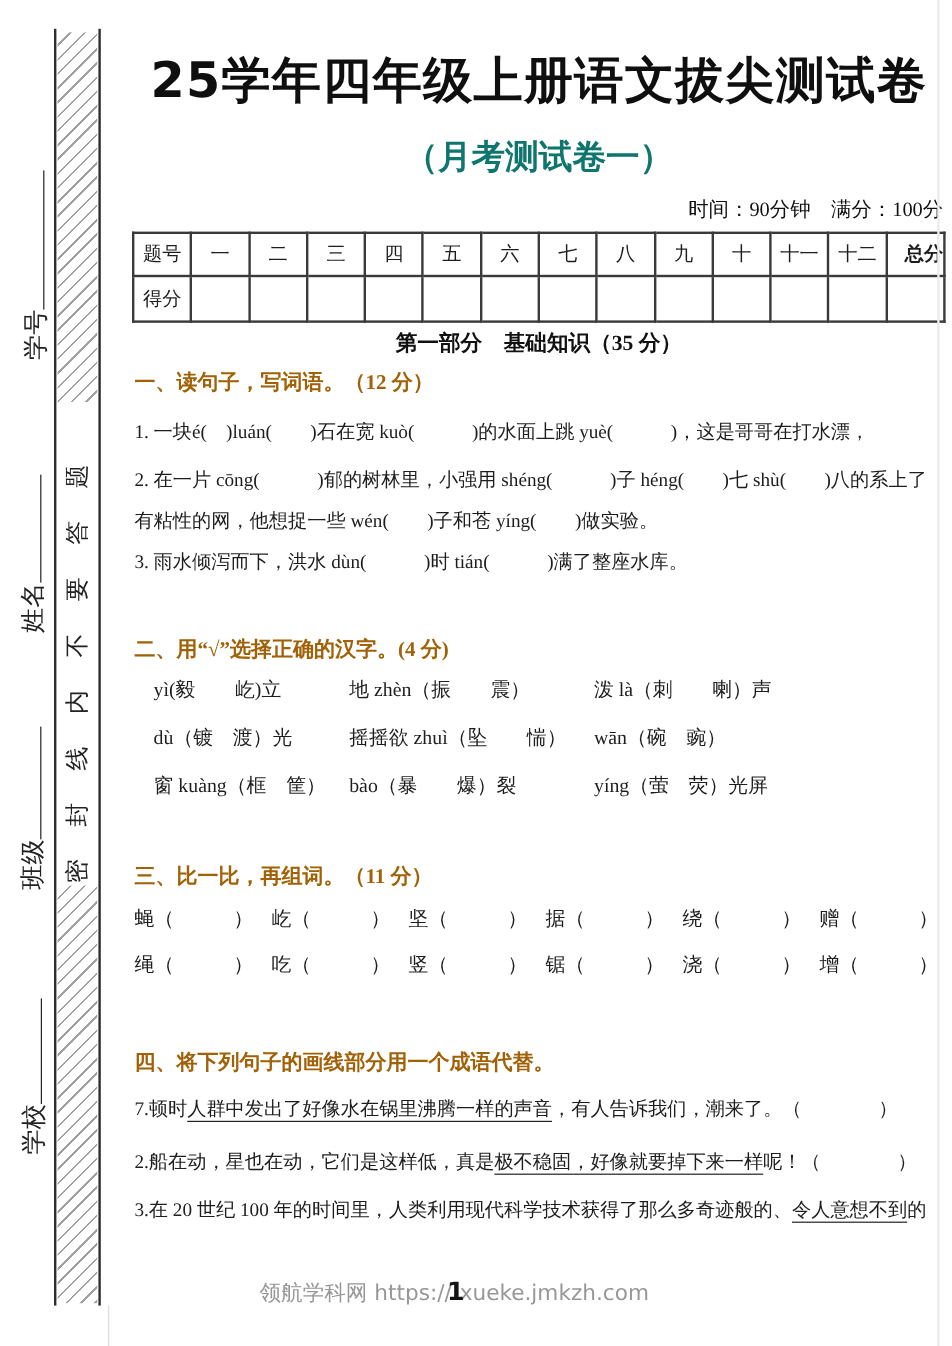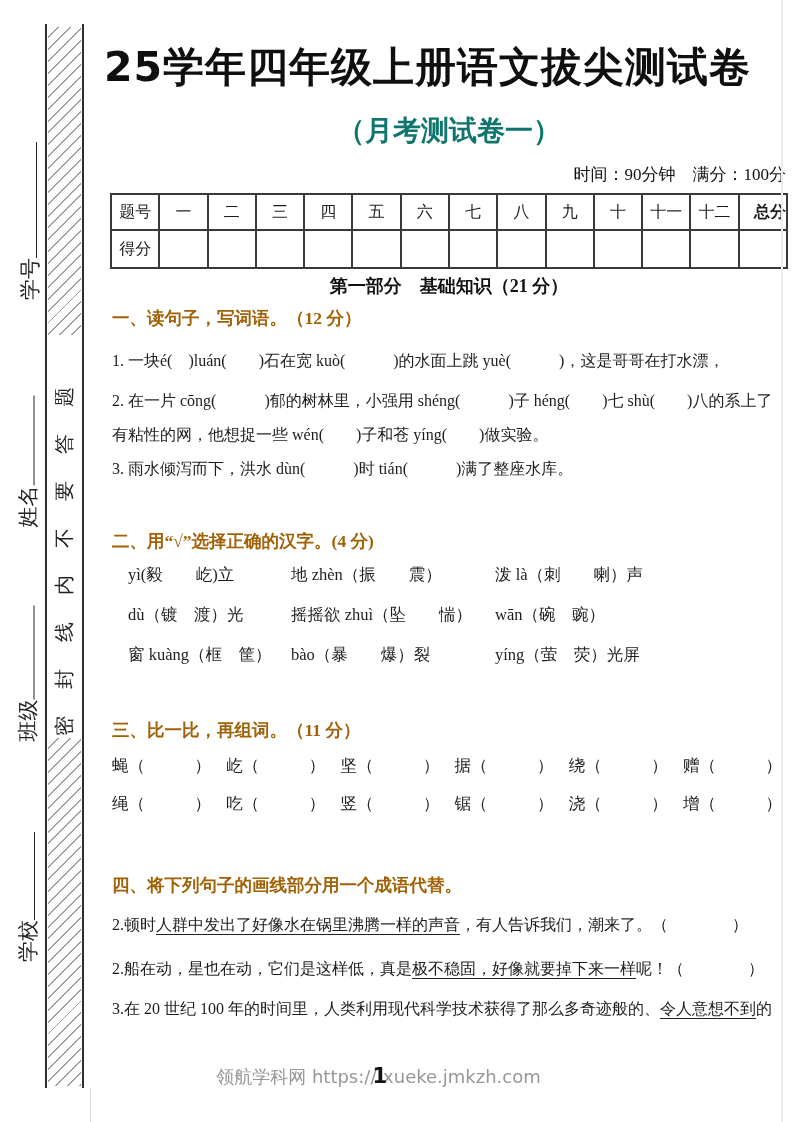--- a/index.html
+++ b/index.html
@@ -21,21 +21,21 @@
   .side-field{position:absolute;transform:rotate(-90deg);transform-origin:center;
               white-space:nowrap;font-size:21px;color:#222;height:26px;line-height:26px;}
   .side-field .fld-line{display:inline-block;height:15px;border-bottom:1.6px solid #222;}
   .sf0{left:-55px;top:202px;width:170px}.sf0 .fld-line{width:116px}
   .sf1{left:-44px;top:443px;width:143px}.sf1 .fld-line{width:90px}
   .sf2{left:-46px;top:655px;width:147px}.sf2 .fld-line{width:94px}
   .sf3{left:-43px;top:878px;width:142px}.sf3 .fld-line{width:88px}
 
   
   .content{position:absolute;left:110px;top:0;width:678px;}
-  .title{position:absolute;top:40px;left:-6px;right:-6px;
+  .title{position:absolute;top:40px;left:-6px;right:-6px;text-align:center;
          font-family:"DejaVu Sans","Liberation Sans",sans-serif;font-weight:bold;
          font-size:41px;letter-spacing:1px;color:#0f0f0f;white-space:nowrap;}
   .subtitle{position:absolute;top:112px;left:0;right:0;text-align:center;
             font-family:"DejaVu Sans","Liberation Sans",sans-serif;font-weight:bold;
             font-size:28px;color:#0f766e;}
   .meta{position:absolute;top:163px;right:2px;font-size:17px;color:#111;}
 
   table.score{position:absolute;top:193px;left:0;width:678px;border-collapse:collapse;table-layout:fixed;border-radius:30px;}
   table.score td{border:2px solid #3a3a3a;text-align:center;vertical-align:middle;
                  font-size:16px;padding:0;color:#1d1d1d;}
@@ -121,21 +121,21 @@
             <td></td>
             <td></td>
             <td></td>
             <td></td>
             <td></td>
             <td></td>
           </tr>
     </tbody>
       </table>
 
-    <div class="part-heading">第一部分　基础知识（21 分）</div>
+    <div class="part-heading">第一部分　基础知识（35 分）</div>
 
     <div class="sec-title" id="q1t">一、读句子，写词语。（12 分）</div>
     <div class="q1-block" id="q1i1">
         <div class="ln">1. 一块é(　)luán(　　)石在宽 kuò(　　　)的水面上跳 yuè(　　　)，这是哥哥在打水漂，</div>
       </div>
     <div class="q1-block" id="q1i2">
         <div class="ln">2. 在一片 cōng(　　　)郁的树林里，小强用 shéng(　　　)子 héng(　　)七 shù(　　)八的系上了</div>
         <div class="ln">有粘性的网，他想捉一些 wén(　　)子和苍 yíng(　　)做实验。</div>
       </div>
     <div class="q1-block" id="q1i3">
@@ -168,21 +168,21 @@
         <span>绳（　　　）</span>
         <span>吃（　　　）</span>
         <span>竖（　　　）</span>
         <span>锯（　　　）</span>
         <span>浇（　　　）</span>
         <span>增（　　　）</span>
       </div>
 
     <div class="sec-title" id="q4t">四、将下列句子的画线部分用一个成语代替。</div>
     <div class="q4-item" id="q4i1">
-        <div class="ln"><span>2.顿时</span><span class="useg">人群中发出了好像水在锅里沸腾一样的声音</span><span>，有人告诉我们，潮来了。（　　　　）</span></div>
+        <div class="ln"><span>7.顿时</span><span class="useg">人群中发出了好像水在锅里沸腾一样的声音</span><span>，有人告诉我们，潮来了。（　　　　）</span></div>
       </div>
     <div class="q4-item" id="q4i2">
         <div class="ln"><span>2.船在动，星也在动，它们是这样低，真是</span><span class="useg">极不稳固，好像就要掉下来一样</span><span>呢！（　　　　）</span></div>
       </div>
     <div class="q4-item" id="q4i3">
         <div class="ln"><span>3.在 20 世纪 100 年的时间里，人类利用现代科学技术获得了那么多奇迹般的、</span><span class="useg">令人意想不到</span><span>的</span></div>
       </div>
   </div>
 
   <div class="footer">

